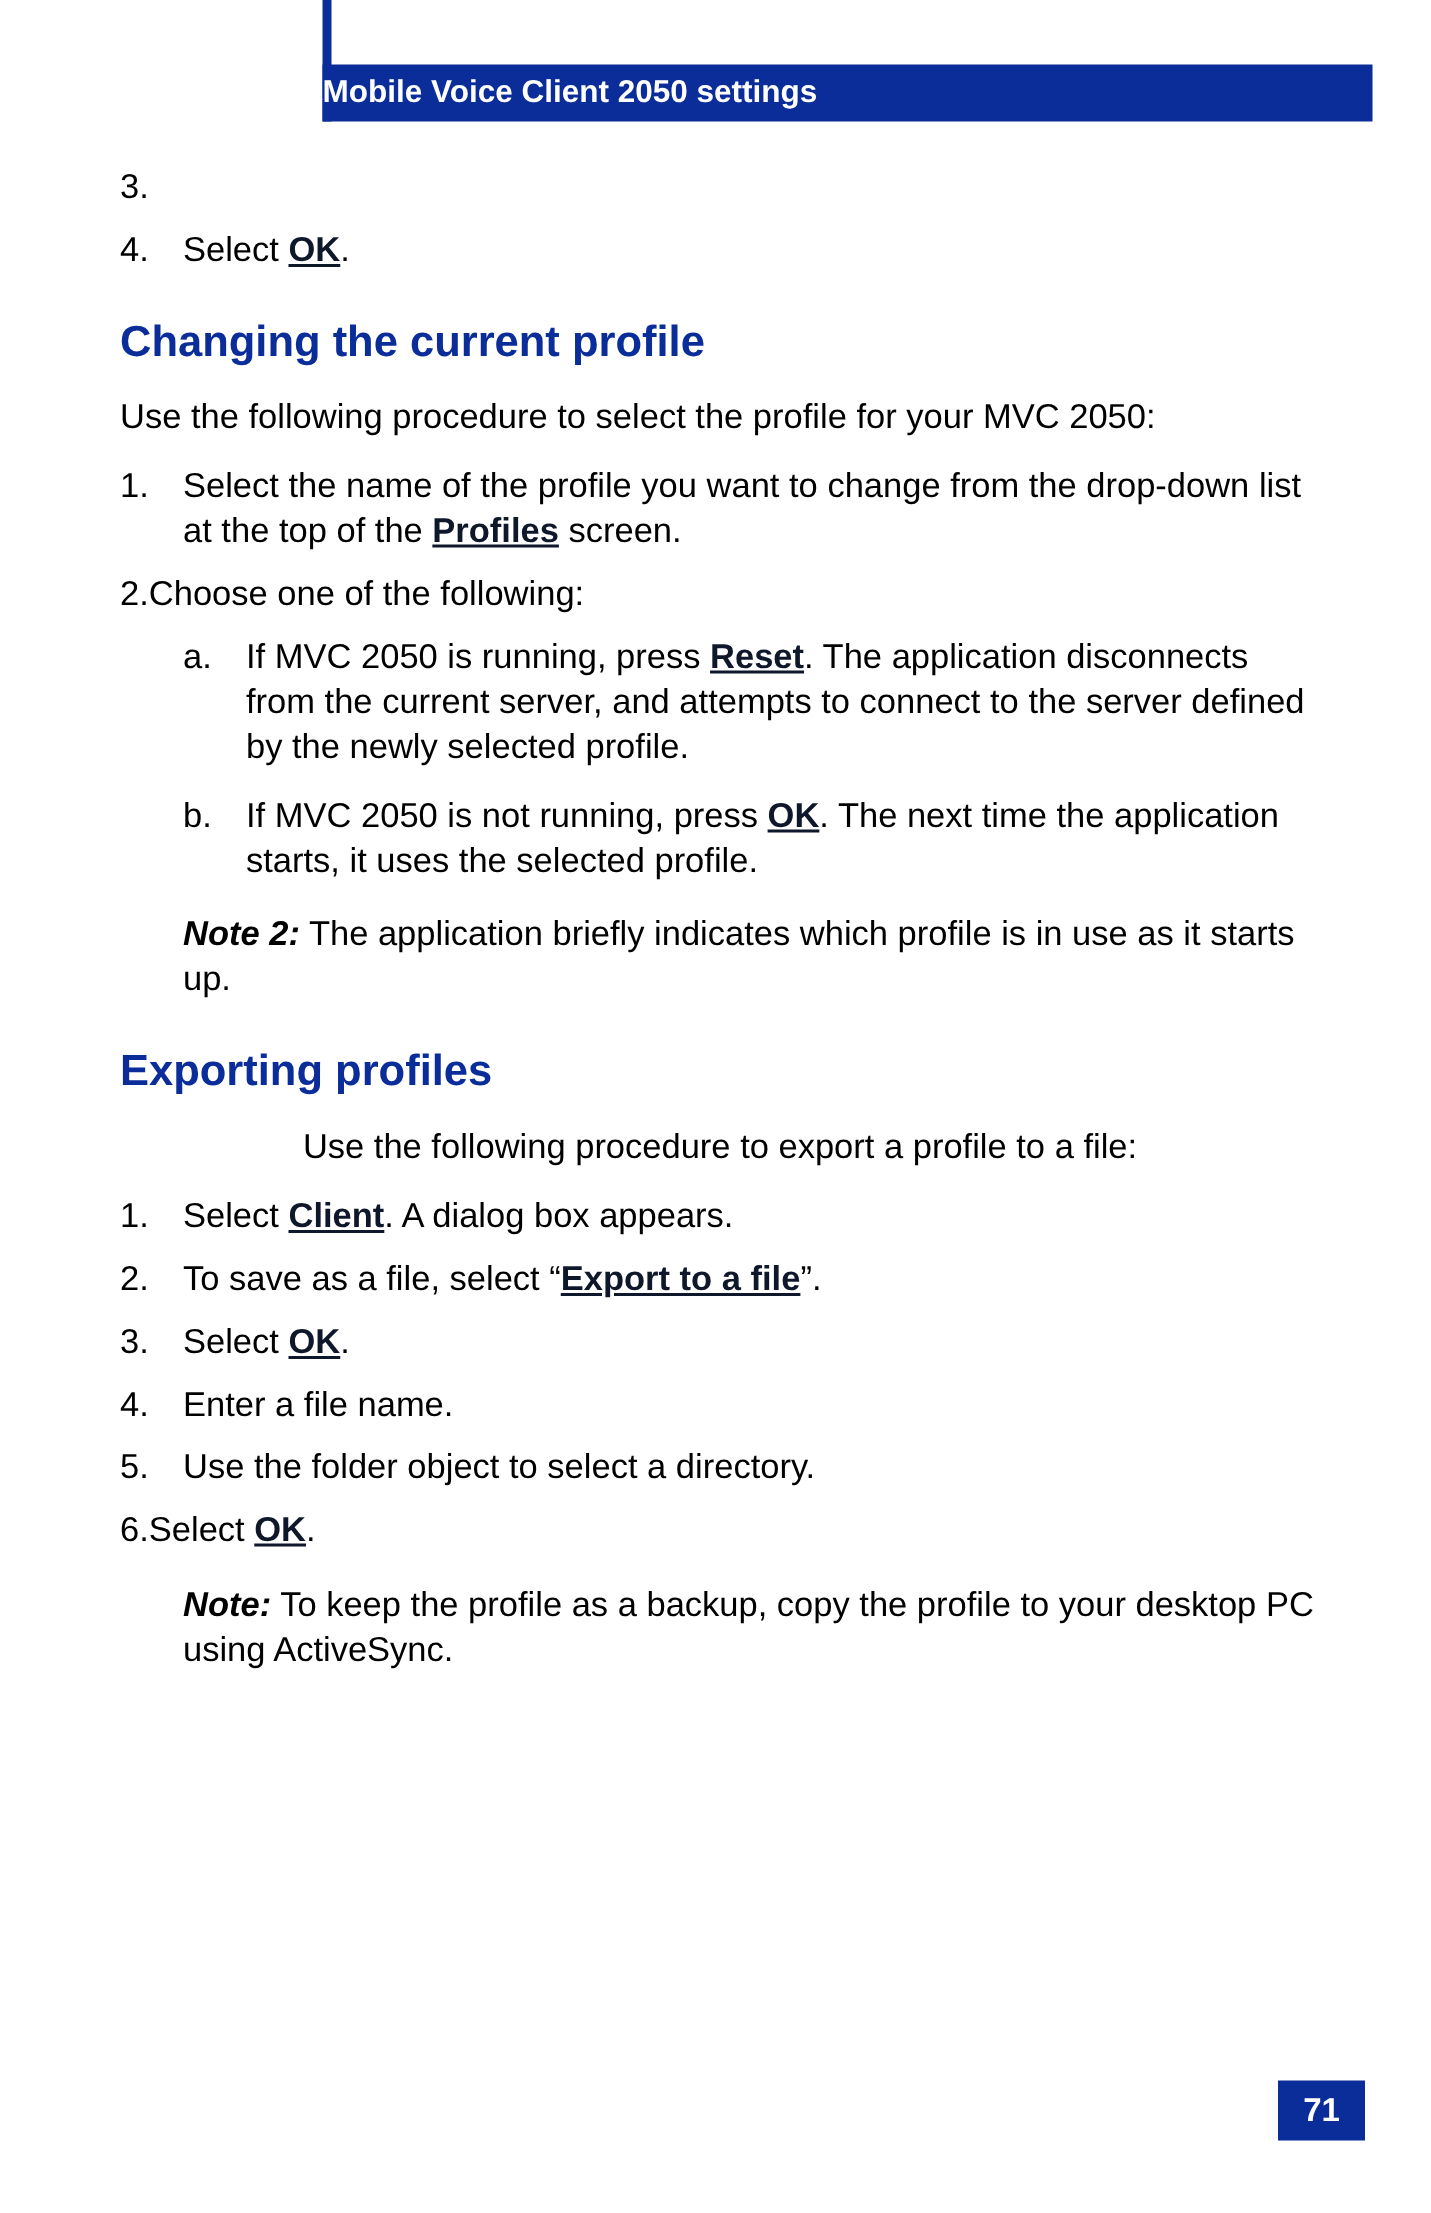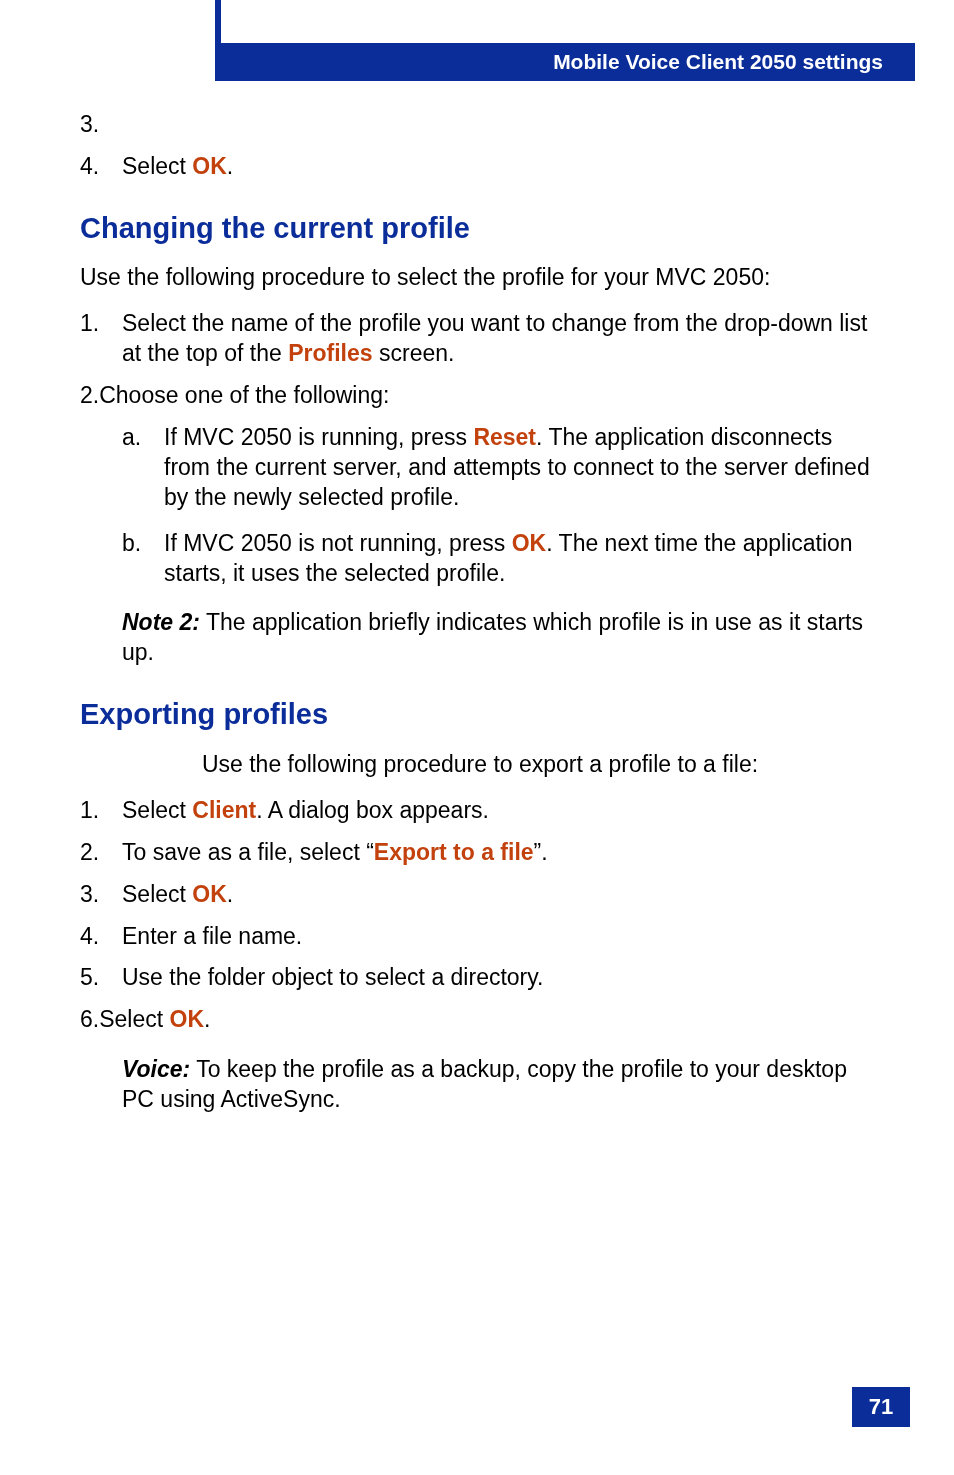--- a/index.html
+++ b/index.html
@@ -17,21 +17,21 @@
   }
   .header-bar {
     position: absolute;
     top: 43px;
     left: 215px;
     width: 700px;
     height: 38px;
     background: #0a2d9a;
     display: flex;
     align-items: center;
-    justify-content: flex-end;
+    justify-content: flex-start;
     padding-right: 32px;
     box-sizing: border-box;
   }
   .header-bar span {
     color: #fff;
     font-weight: bold;
     font-size: 21px;
     font-family: "Trebuchet MS", Arial, sans-serif;
   }
   .left-stripe {
@@ -67,22 +67,23 @@
     margin: 28px 0 28px 0;
   }
   .h-blue {
     color: #0a2d9a;
     font-weight: bold;
     font-size: 29px;
     font-family: "Trebuchet MS", Arial, sans-serif;
     margin: 28px 0 16px 0;
   }
   .bold-blue {
-    color: #c2410c;
-    font-weight: bold;
+    color: #0f172a;
+    font-weight: bold;
+    text-decoration: underline;
   }
   ol.sub-list {
     list-style: none;
     padding: 0;
     margin: 0 0 0 42px;
   }
   ol.sub-list > li {
     display: flex;
     margin-bottom: 16px;
   }
@@ -204,21 +205,21 @@
         <span>Use the folder object to select a directory.</span>
       </li>
       <li style="display:block;">
         <div style="display:flex;">
           <span class="num">6.</span>
           <span>
             <span>Select </span><span class="bold-blue">OK</span><span>.</span>
           </span>
         </div>
         <div class="note-inline">
-          <span class="italic-bold">Voice:</span><span> To keep the profile as a backup, copy the profile to your desktop PC using ActiveSync.</span>
+          <span class="italic-bold">Note:</span><span> To keep the profile as a backup, copy the profile to your desktop PC using ActiveSync.</span>
         </div>
       </li>
     </ol>
 
   </div>
 
   <div class="page-number">
     <span>71</span>
   </div>
 </div>

